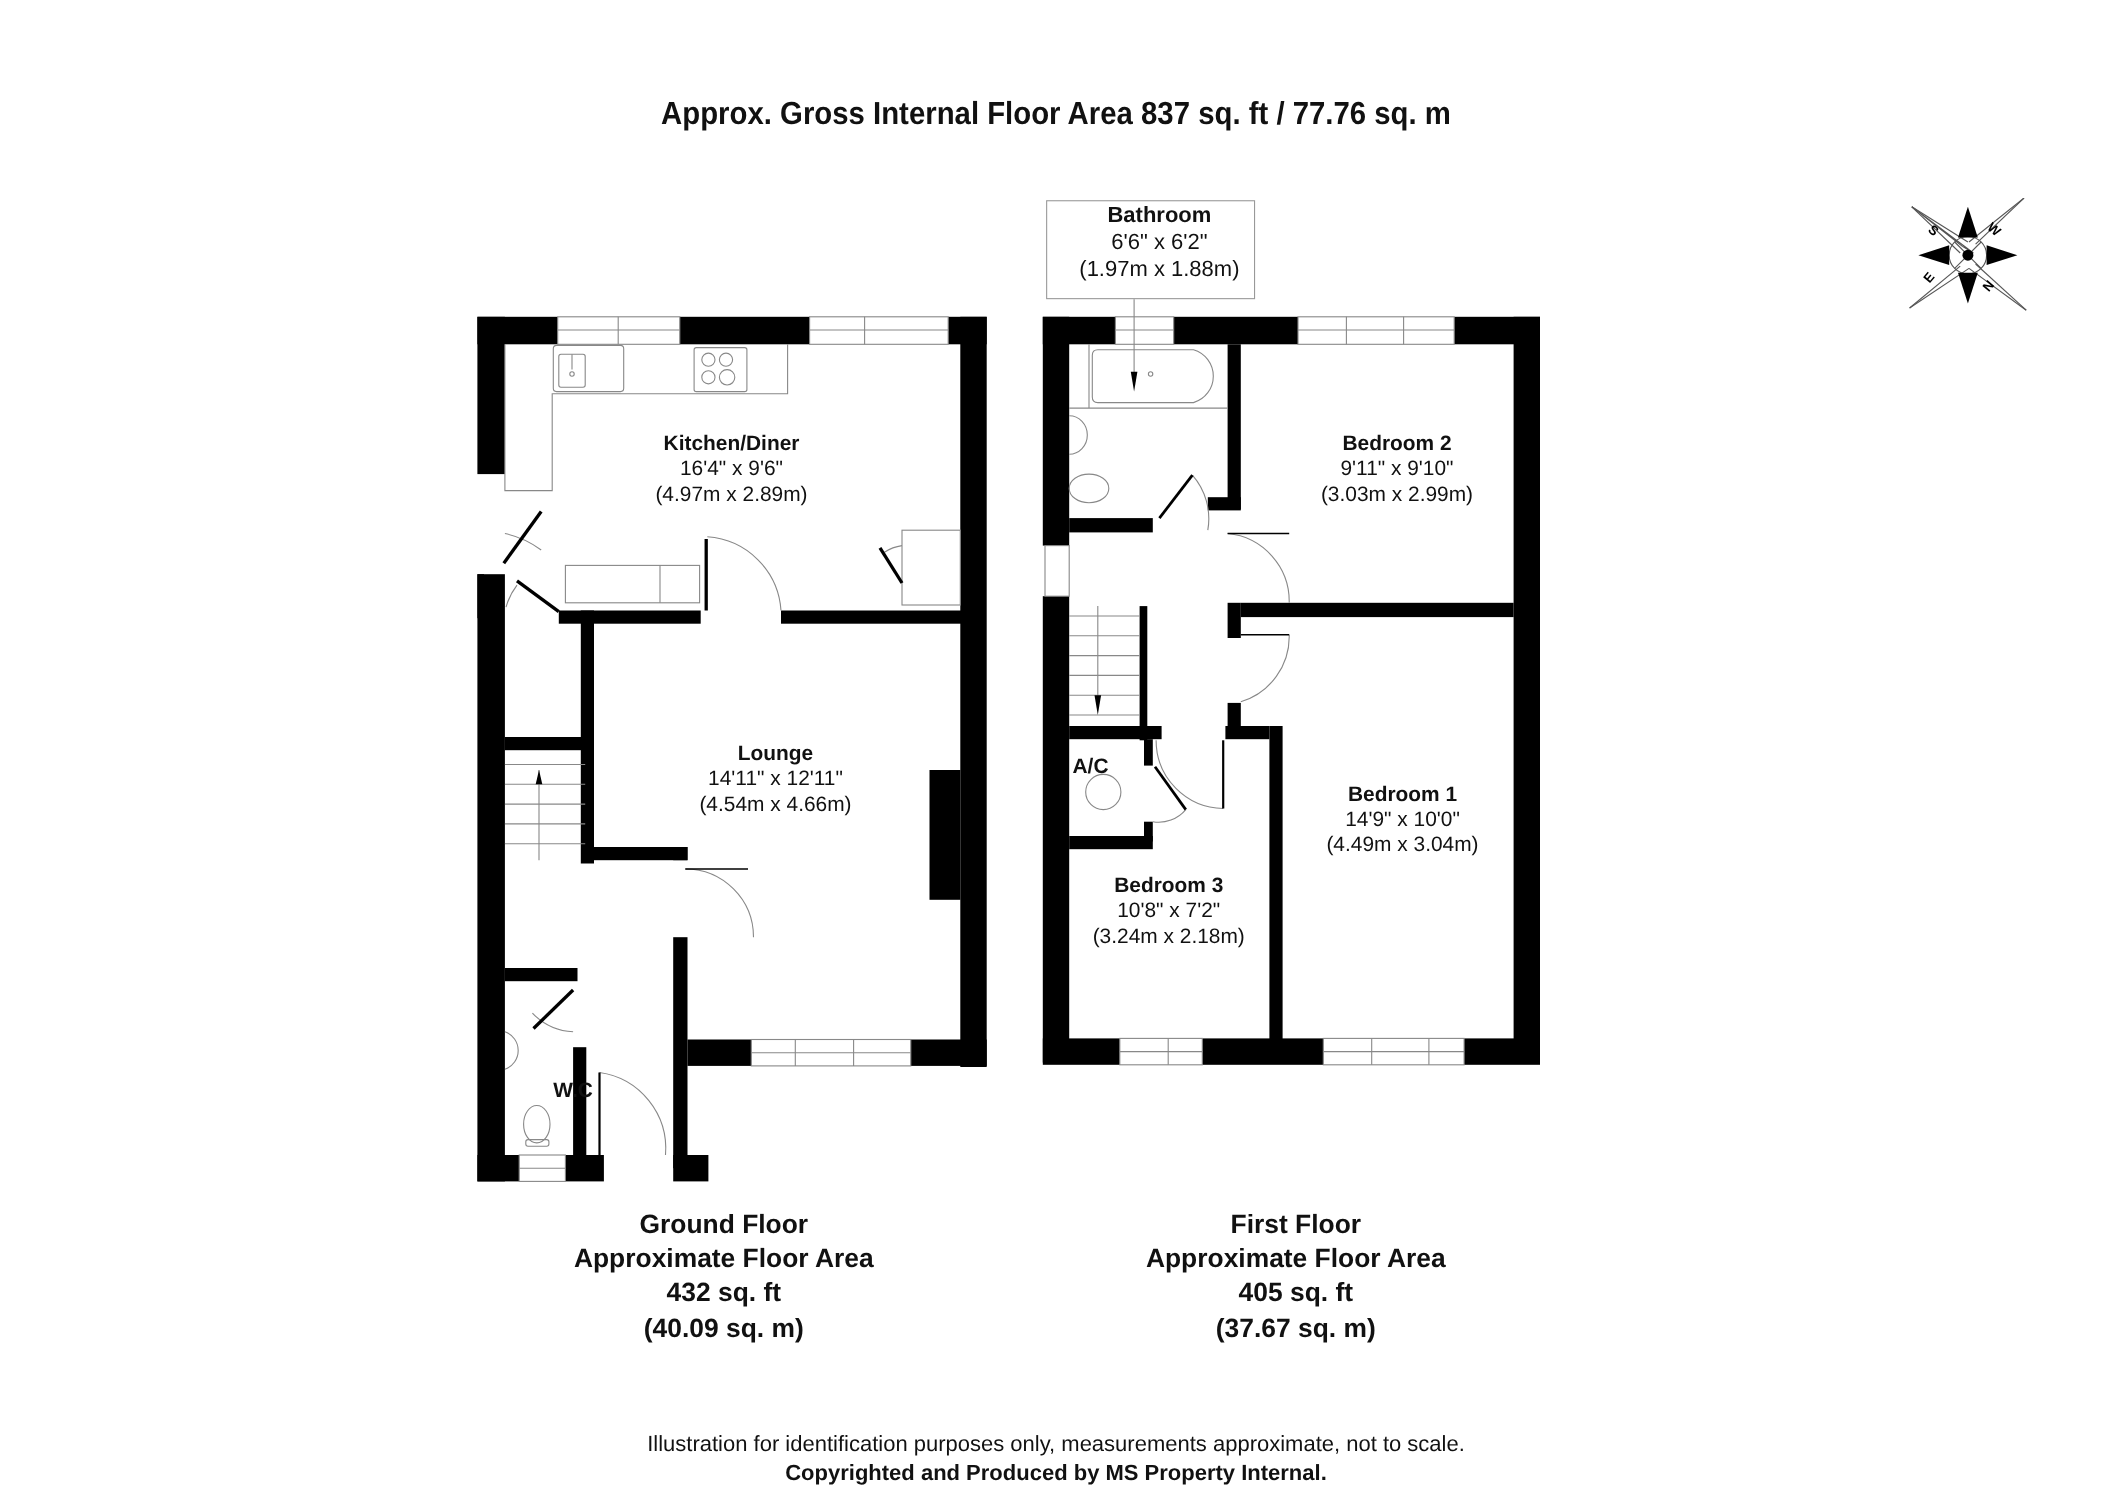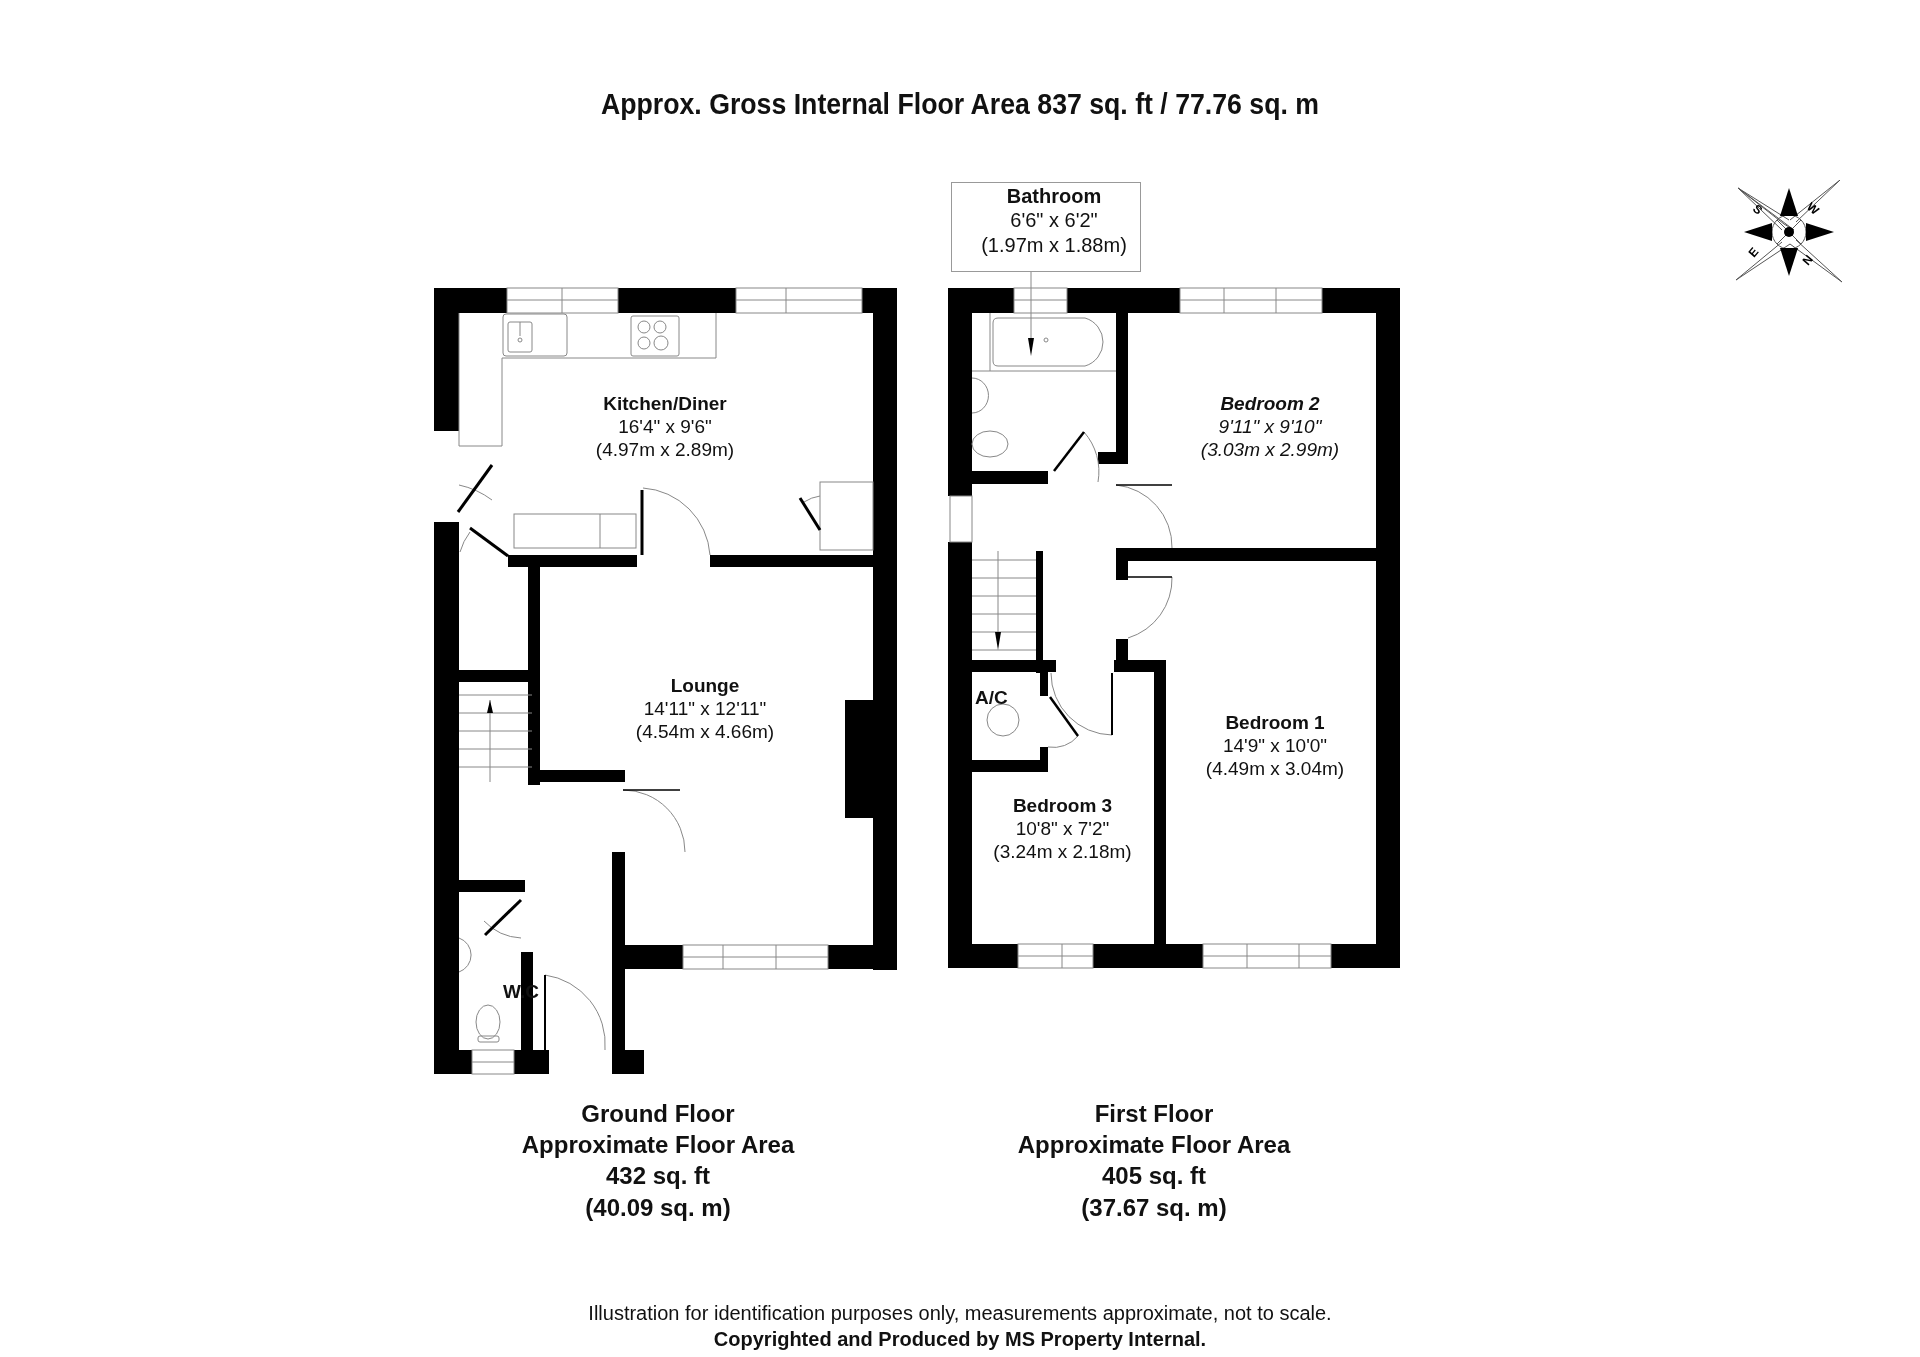--- a/index.html
+++ b/index.html
@@ -244,21 +244,21 @@
 </div>
 <div class="room-label" style="left:600px; top:674px; width:210px;">
   <div class="name">Lounge</div>
   <div>14'11" x 12'11"</div>
   <div>(4.54m x 4.66m)</div>
 </div>
 <div class="room-label" style="left:491px; top:980px; width:60px;">
   <div class="name">W.C</div>
 </div>
 
-<div class="room-label" style="left:1165px; top:392px; width:210px;font-style:italic;">
+<div class="room-label" style="left:1165px; top:392px; width:210px;">
   <div class="name">Bedroom 2</div>
   <div>9'11" x 9'10"</div>
   <div>(3.03m x 2.99m)</div>
 </div>
 <div class="room-label" style="left:1170px; top:711px; width:210px;">
   <div class="name">Bedroom 1</div>
   <div>14'9" x 10'0"</div>
   <div>(4.49m x 3.04m)</div>
 </div>
 <div class="room-label" style="left:960px; top:794px; width:205px;text-align:center;">
@@ -269,21 +269,21 @@
 <div class="room-label" style="left:975px; top:686px; width:50px; text-align:left;">
   <div class="name">A/C</div>
 </div>
 
 <div class="floor-caption" style="left:508px; top:1098px; width:300px;">
   <div>Ground Floor</div>
   <div>Approximate Floor Area</div>
   <div>432 sq. ft</div>
   <div>(40.09 sq. m)</div>
 </div>
-<div class="floor-caption" style="left:1004px; top:1098px; width:300px;">
+<div class="floor-caption" style="left:1028px; top:1098px; width:300px;">
   <div>First Floor</div>
   <div>Approximate Floor Area</div>
   <div>405 sq. ft</div>
   <div>(37.67 sq. m)</div>
 </div>
 
 <div class="footer" style="top:1302px;">Illustration for identification purposes only, measurements approximate, not to scale.</div>
 <div class="footer bold" style="top:1328px;">Copyrighted  and Produced by MS Property Internal.</div>
 
 </body></html>

